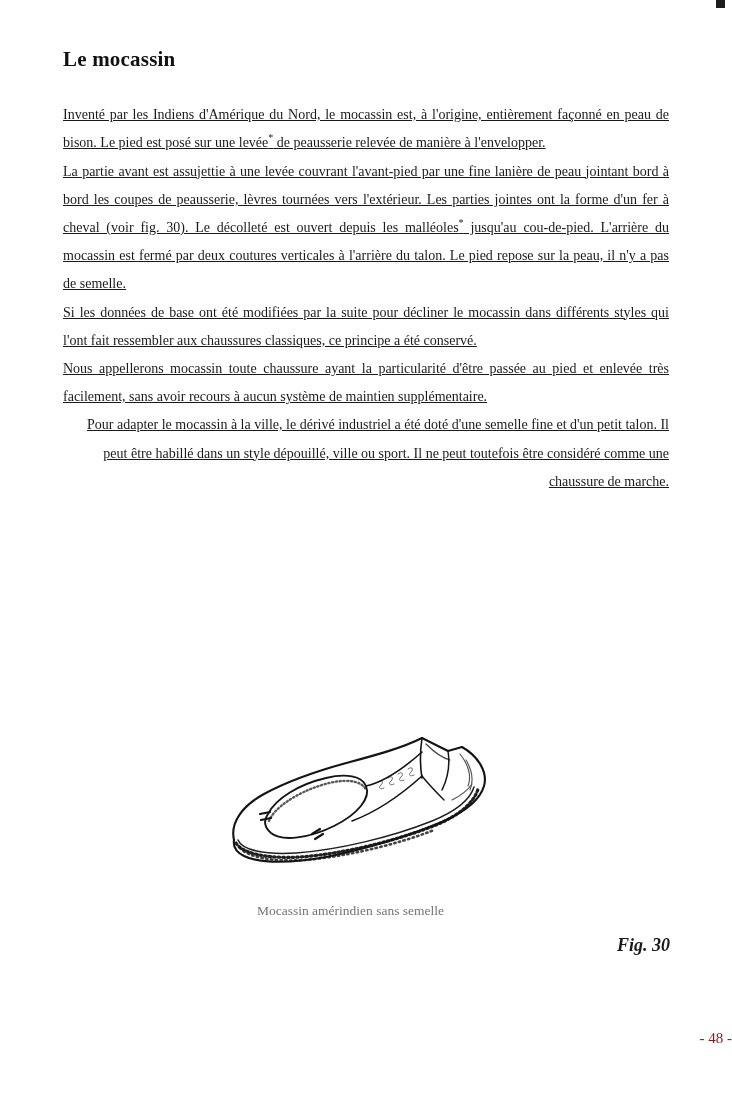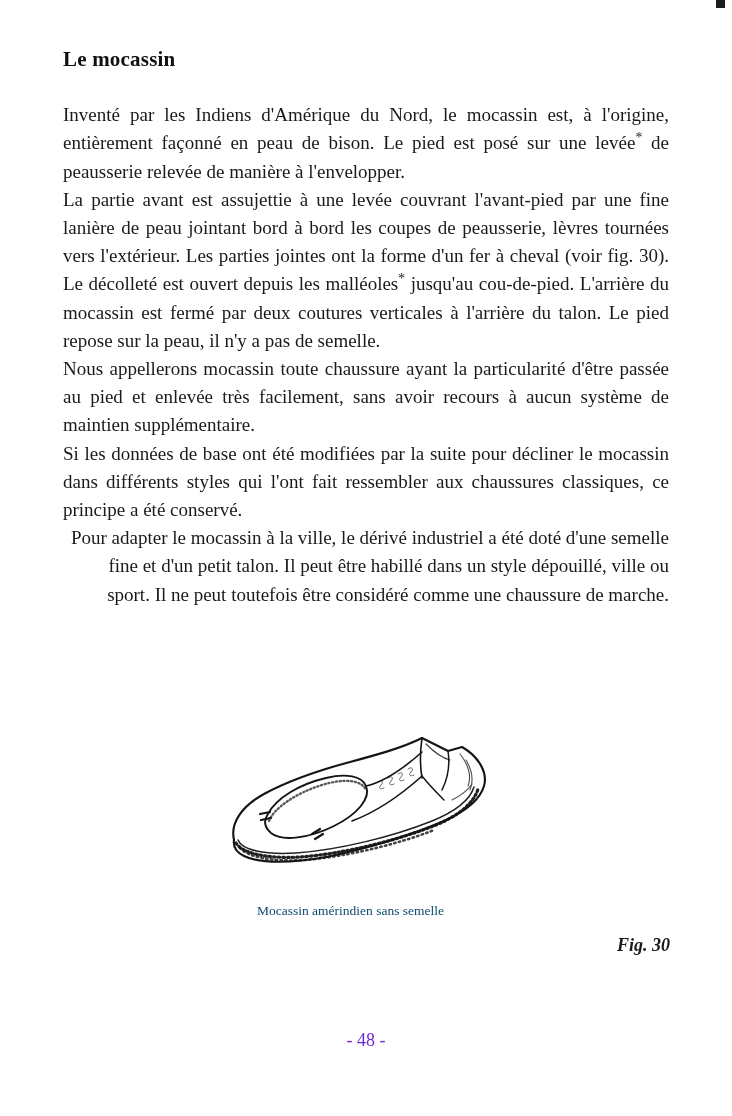--- a/index.html
+++ b/index.html
@@ -48,27 +48,28 @@
     letter-spacing: 0.2px;
     margin: 0;
     padding-top: 48px;
     line-height: 1.1;
     color: #111111;
   }
 
   .body-text {
     margin: 0;
     padding-top: 30px;
-    font-size: 19px;
+    font-size: 14px;
     line-height: 28.2px;
     text-align: justify;
     text-justify: inter-word;
     color: #1a1a1a;
     -webkit-hyphens: none;
     hyphens: none;
+    text-decoration: underline;
   }
 
   .body-text p {
     margin: 0;
     text-align: justify;
   }
   .body-text p:last-child {
     text-align: right;
   }
 
@@ -93,61 +94,61 @@
     width: 300px;
     height: 195px;
   }
 
   .figure-caption {
     position: absolute;
     left: 257px;
     top: 213px;
     font-size: 13.5px;
     line-height: 1.2;
-    color: #0c4a6e;
+    color: #737373;
     white-space: nowrap;
   }
 
   .figure-number {
     position: absolute;
     left: 617px;
     top: 245px;
     font-size: 18px;
     font-style: italic;
     font-weight: bold;
     color: #1a1a1a;
     white-space: nowrap;
   }
 
   .page-number {
     position: absolute;
     left: 0;
     top: 1030px;
     width: 732px;
-    text-align: center;
-    font-size: 18px;
-    color: #6d28d9;
+    text-align: right;
+    font-size: 15px;
+    color: #7f1d1d;
   }
 </style>
 </head>
 <body>
 
 <div class="page">
 
   <div class="scan-mark"></div>
 
   <div class="content">
 
     <h1 class="doc-title">Le mocassin</h1>
 
     <div class="body-text">
       <p><span>Inventé par les Indiens d'Amérique du Nord, le mocassin est, à l'origine, entièrement façonné en peau de bison. Le pied est posé sur une levée<sup class="fn">*</sup> de peausserie relevée de manière à l'envelopper.</span></p>
       <p><span>La partie avant est assujettie à une levée couvrant l'avant-pied par une fine lanière de peau jointant bord à bord les coupes de peausserie, lèvres tournées vers l'extérieur. Les parties jointes ont la forme d'un fer à cheval (voir fig. 30). Le décolleté est ouvert depuis les malléoles<sup class="fn">*</sup> jusqu'au cou-de-pied. L'arrière du mocassin est fermé par deux coutures verticales à l'arrière du talon. Le pied repose sur la peau, il n'y a pas de semelle.</span></p>
+      <p><span>Si les données de base ont été modifiées par la suite pour  décliner le mocassin dans différents styles qui l'ont fait ressembler aux chaussures classiques, ce principe a été conservé.</span></p>
       <p><span>Nous appellerons mocassin toute chaussure ayant la particularité d'être passée au pied et enlevée très facilement, sans avoir recours à aucun système de maintien supplémentaire.</span></p>
-      <p><span>Si les données de base ont été modifiées par la suite pour  décliner le mocassin dans différents styles qui l'ont fait ressembler aux chaussures classiques, ce principe a été conservé.</span></p>
       <p><span>Pour adapter le mocassin à la ville, le dérivé industriel a été doté d'une semelle fine et d'un petit talon. Il peut être habillé dans un style dépouillé, ville ou sport. Il ne peut toutefois être considéré comme une chaussure de marche.</span></p>
     </div>
 
   </div>
 
   <div class="figure-wrap">
 
     <svg class="figure-art" viewBox="0 0 300 195" xmlns="http://www.w3.org/2000/svg">
       <g fill="none" stroke="#141414" stroke-linecap="round" stroke-linejoin="round">
 

